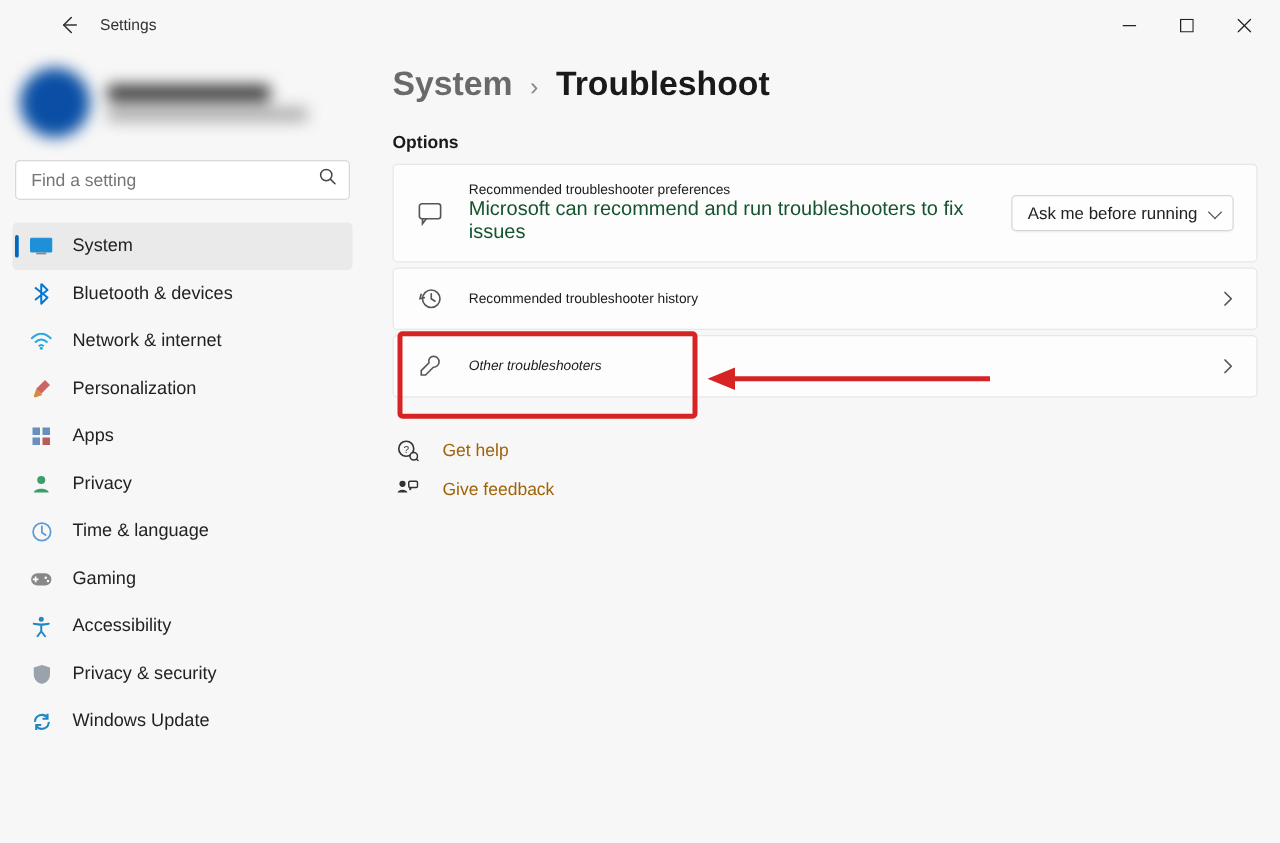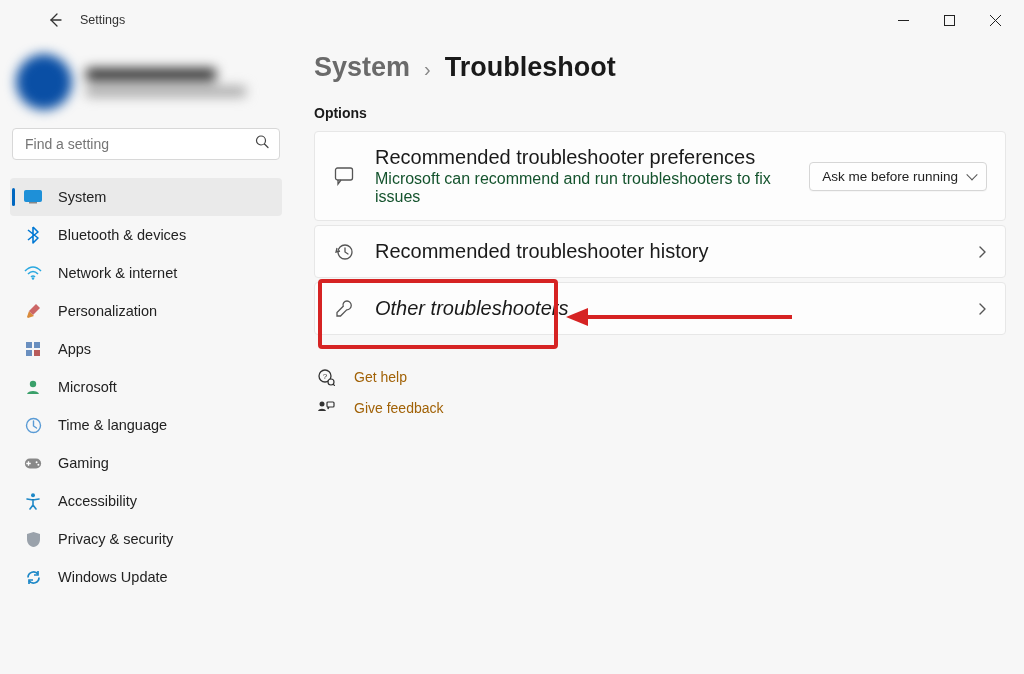--- a/index.html
+++ b/index.html
@@ -33,21 +33,21 @@
 .breadcrumb { display: flex; align-items: baseline; gap: 14px; margin-bottom: 22px; }
 .breadcrumb .p1 { font-size: 27px; font-weight: 600; color: #6a6a6a; }
 .breadcrumb .sep { font-size: 20px; color: #888; }
 .breadcrumb .p2 { font-size: 27px; font-weight: 600; color: #1a1a1a; }
 
 .section-label { font-size: 14px; font-weight: 600; margin-bottom: 10px; }
 
 .card { background: #fdfdfd; border: 1px solid #e7e7e7; border-radius: 4px; padding: 14px 18px; margin-bottom: 4px; display: flex; align-items: center; gap: 20px; cursor: pointer; }
 .card .cicon { width: 22px; color: #555; display: flex; align-items: center; justify-content: center; }
 .card .ctext { flex: 1; }
-.card .ctitle { font-size: 20px; color: #1a1a1a; }
+.card .ctitle { font-size: 11px; color: #1a1a1a; }
 .card .csub { font-size: 16px; color: #14532d; margin-top: 1px; }
 .card .ctrl { display: flex; align-items: flex-start; }
 .card .chevron { color: #555; }
 
 .dropdown { border: 1px solid #d6d6d6; background: #fefefe; border-radius: 4px; padding: 6px 28px 6px 12px; font-size: 13.5px; color: #222; position: relative; box-shadow: 0 1px 1px rgba(0,0,0,0.03);}
 .dropdown::after { content: ""; position: absolute; right: 10px; top: 50%; width: 7px; height: 7px; border-right: 1.3px solid #555; border-bottom: 1.3px solid #555; transform: translateY(-65%) rotate(45deg); }
 
 .highlight-box { position: relative; font-style: italic; }
 .highlight-frame { position: absolute; border: 4px solid #d62323; border-radius: 4px; pointer-events: none; top: -3px; left: 4px; width: 240px; height: 70px; z-index: 5;}
 .arrow { position: absolute; top: 22px; left: 248px; z-index: 5; pointer-events: none; }
@@ -153,21 +153,21 @@
           </span>
         <span>Apps</span>
       </li>
       <li>
         <span class="icon">
             <svg width="16" height="16" viewBox="0 0 16 16">
               <circle cx="8" cy="5" r="3.2" fill="#3aa06a"></circle>
               <path d="M2 15c1-4 11-4 12 0z" fill="#3aa06a"></path>
             </svg>
           </span>
-        <span>Microsoft</span>
+        <span>Privacy</span>
       </li>
       <li>
         <span class="icon">
             <svg width="17" height="17" viewBox="0 0 17 17">
               <circle cx="8.5" cy="8.5" r="7" stroke="#5a9bd5" stroke-width="1.4" fill="none"></circle>
               <path d="M8.5 4v5l3 2" stroke="#5a9bd5" stroke-width="1.4" fill="none" stroke-linecap="round"></path>
             </svg>
           </span>
         <span>Time &amp; language</span>
       </li>

